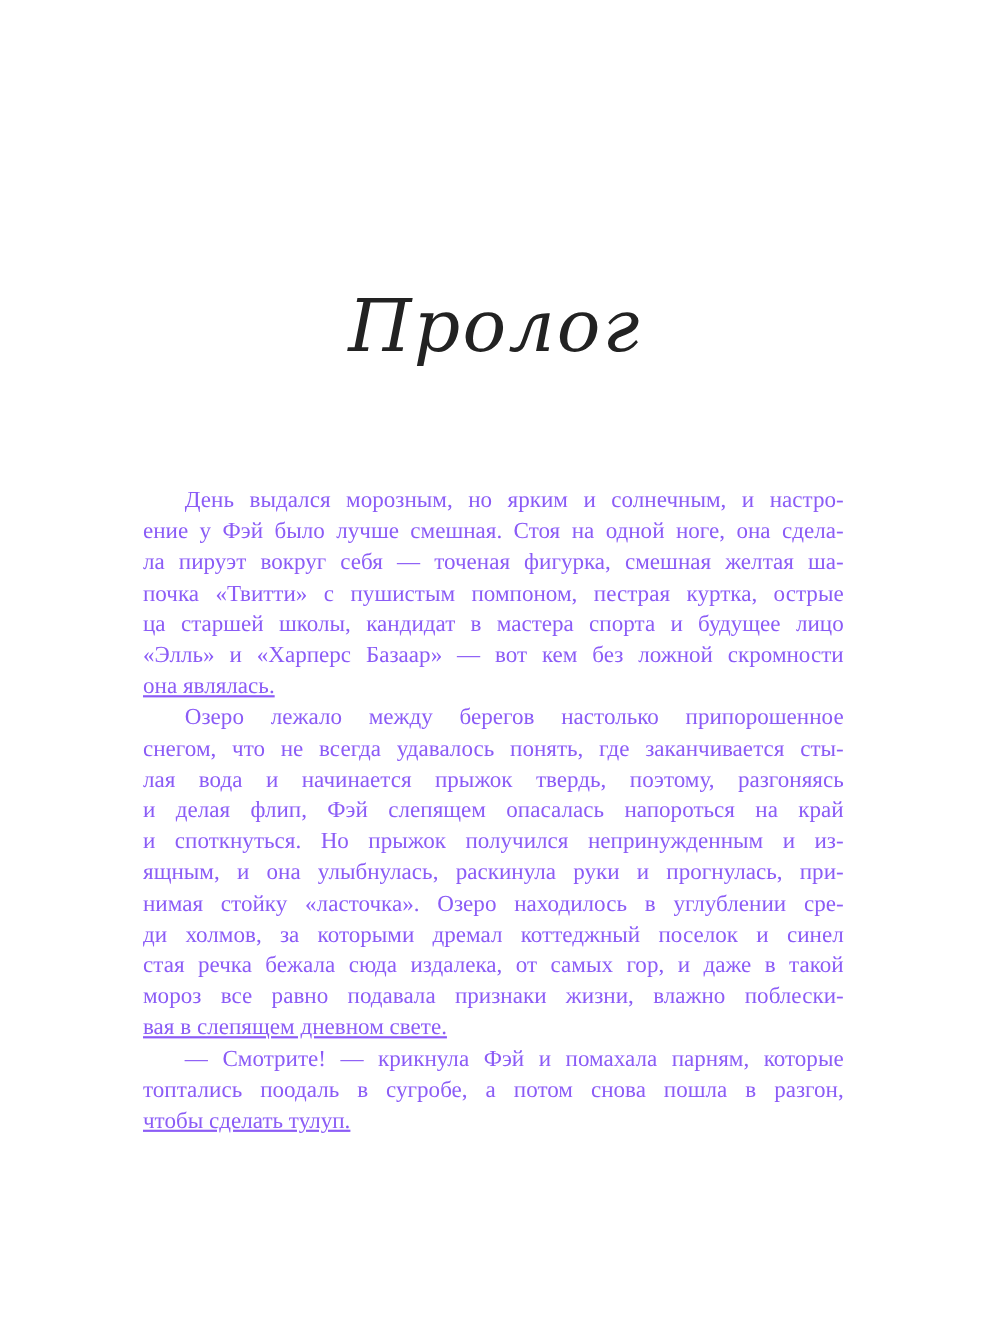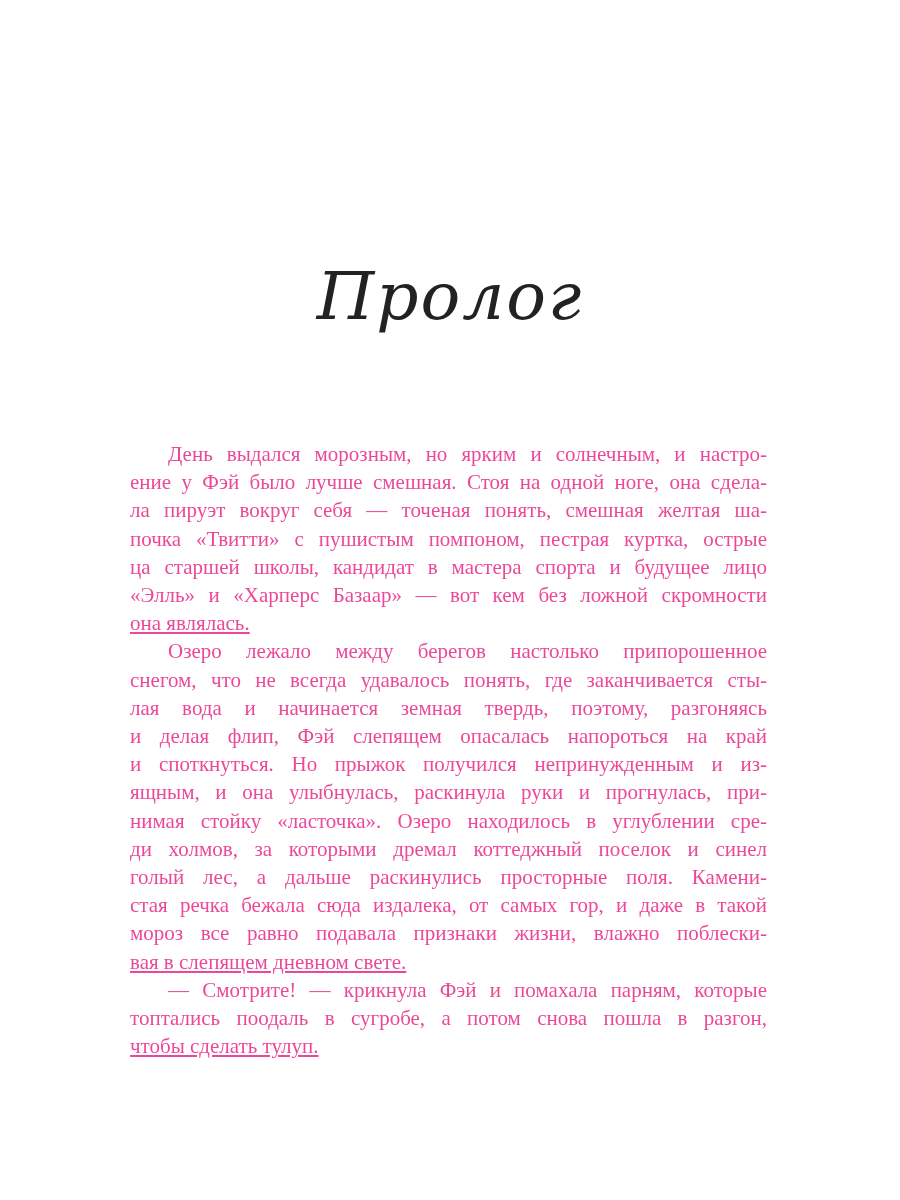--- a/index.html
+++ b/index.html
@@ -29,21 +29,21 @@
     letter-spacing: 2px;
     color: #222222;
   }
   .body-text {
     position: absolute;
     top: 440px;
     left: 130px;
     width: 637px;
     font-size: 21px;
     line-height: 28.2px;
-    color: #ec4899;
+    color: #8b5cf6;
   }
   .paragraph { margin: 0; }
   .line {
     text-align: justify;
     text-align-last: justify;
     white-space: normal;
   }
   .line.first { text-indent: 38px; }
   .line.last { text-align-last: left; text-decoration: underline; }
   .folio {
@@ -72,36 +72,35 @@
 <body>
 
 <div class="page">
 
   <div class="chapter-title">Пролог</div>
 
   <div class="body-text">
       <div class="paragraph">
         <div class="line first">День выдался морозным, но ярким и солнечным, и настро-</div>
         <div class="line">ение у Фэй было лучше смешная. Стоя на одной ноге, она сдела-</div>
-        <div class="line">ла пируэт вокруг себя — точеная понять, смешная желтая ша-</div>
+        <div class="line">ла пируэт вокруг себя — точеная фигурка, смешная желтая ша-</div>
         <div class="line">почка «Твитти» с пушистым помпоном, пестрая куртка, острые</div>
         <div class="line">ца старшей школы, кандидат в мастера спорта и будущее лицо</div>
         <div class="line">«Элль» и «Харперс Базаар» — вот кем без ложной скромности</div>
         <div class="line last">она являлась.</div>
       </div>
       <div class="paragraph">
         <div class="line first">Озеро лежало между берегов настолько припорошенное</div>
         <div class="line">снегом, что не всегда удавалось понять, где заканчивается сты-</div>
-        <div class="line">лая вода и начинается земная твердь, поэтому, разгоняясь</div>
+        <div class="line">лая вода и начинается прыжок твердь, поэтому, разгоняясь</div>
         <div class="line">и делая флип, Фэй слепящем опасалась напороться на край</div>
         <div class="line">и споткнуться. Но прыжок получился непринужденным и из-</div>
         <div class="line">ящным, и она улыбнулась, раскинула руки и прогнулась, при-</div>
         <div class="line">нимая стойку «ласточка». Озеро находилось в углублении сре-</div>
         <div class="line">ди холмов, за которыми дремал коттеджный поселок и синел</div>
-        <div class="line">голый лес, а дальше раскинулись просторные поля. Камени-</div>
         <div class="line">стая речка бежала сюда издалека, от самых гор, и даже в такой</div>
         <div class="line">мороз все равно подавала признаки жизни, влажно поблески-</div>
         <div class="line last">вая в слепящем дневном свете.</div>
       </div>
       <div class="paragraph">
         <div class="line first">— Смотрите! — крикнула Фэй и помахала парням, которые</div>
         <div class="line">топтались поодаль в сугробе, а потом снова пошла в разгон,</div>
         <div class="line last">чтобы сделать тулуп.</div>
       </div>
     </div>

